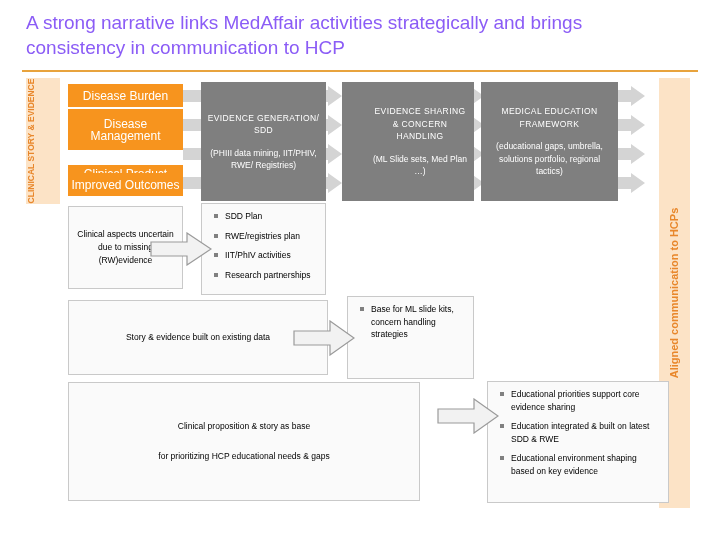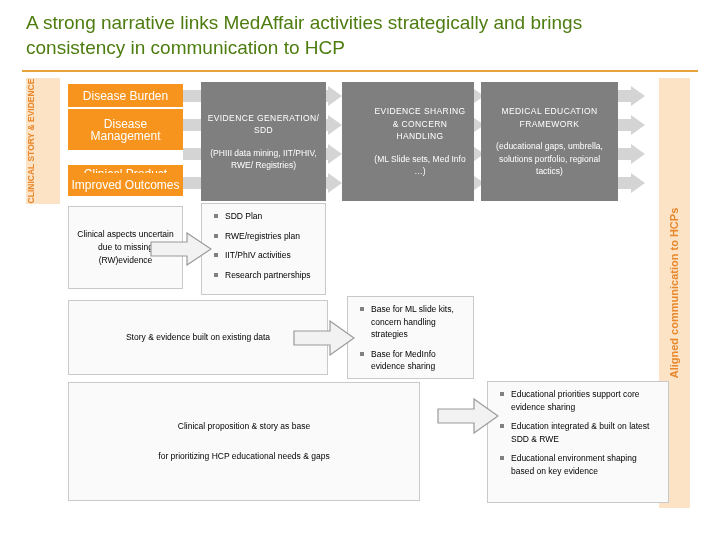--- a/index.html
+++ b/index.html
@@ -16,21 +16,21 @@
   }
 
   
   #title {
     position: absolute;
     left: 26px;
     top: 10px;
     width: 660px;
     font-size: 19px;
     line-height: 25px;
-    color: #4d7c0f;
+    color: #8b5cf6;
     font-weight: normal;
     letter-spacing: 0px;
   }
   #title-rule {
     position: absolute;
     left: 22px;
     top: 70px;
     width: 676px;
     height: 2px;
     background: #E8A33D;
@@ -254,21 +254,21 @@
 <div class="orange-box" id="ob3">
   <span>Improved Outcomes</span>
 </div>
 
 <div class="gray-box" id="gb0">
   <div class="gray-head">EVIDENCE GENERATION/ SDD</div>
   <div class="gray-sub">(PHIII data mining, IIT/PHIV, RWE/ Registries)</div>
 </div>
 <div class="gray-box" id="gb1">
   <div class="gray-head">EVIDENCE SHARING &amp; CONCERN HANDLING</div>
-  <div class="gray-sub">(ML Slide sets, Med Info …)</div>
+  <div class="gray-sub">(ML Slide sets, Med Plan …)</div>
 </div>
 <div class="gray-box" id="gb2">
   <div class="gray-head">MEDICAL EDUCATION FRAMEWORK</div>
   <div class="gray-sub">(educational gaps, umbrella, solutions portfolio, regional tactics)</div>
 </div>
 
 <div class="wbox wbox-center" id="r2-left">
   <span>Clinical aspects uncertain due to missing (RW)evidence</span>
 </div>
 <svg class="fat-arrow" id="fa2" viewBox="0 0 62 34">
@@ -285,21 +285,20 @@
 
 <div class="wbox wbox-center" id="r3-left">
   <span>Story &amp; evidence built on existing data</span>
 </div>
 <svg class="fat-arrow" id="fa3" viewBox="0 0 62 36">
   <polygon points="1,11 37,11 37,1 61,18 37,35 37,25 1,25" fill="#F2F2F2" stroke="#9A9A9A" stroke-width="1.2"></polygon>
 </svg>
 <div class="wbox" id="r3-right">
   <ul class="bullets">
     <li>Base for ML slide kits, concern handling strategies</li>
-    <li>Base for MedInfo evidence sharing</li>
   </ul>
 </div>
 
 <div class="wbox wbox-center" id="r4-left">
   <div>
     <div>Clinical proposition &amp; story as base</div>
     <div style="margin-top:17px">for prioritizing HCP educational needs &amp; gaps</div>
   </div>
 </div>
 <svg class="fat-arrow" id="fa4" viewBox="0 0 62 36">

